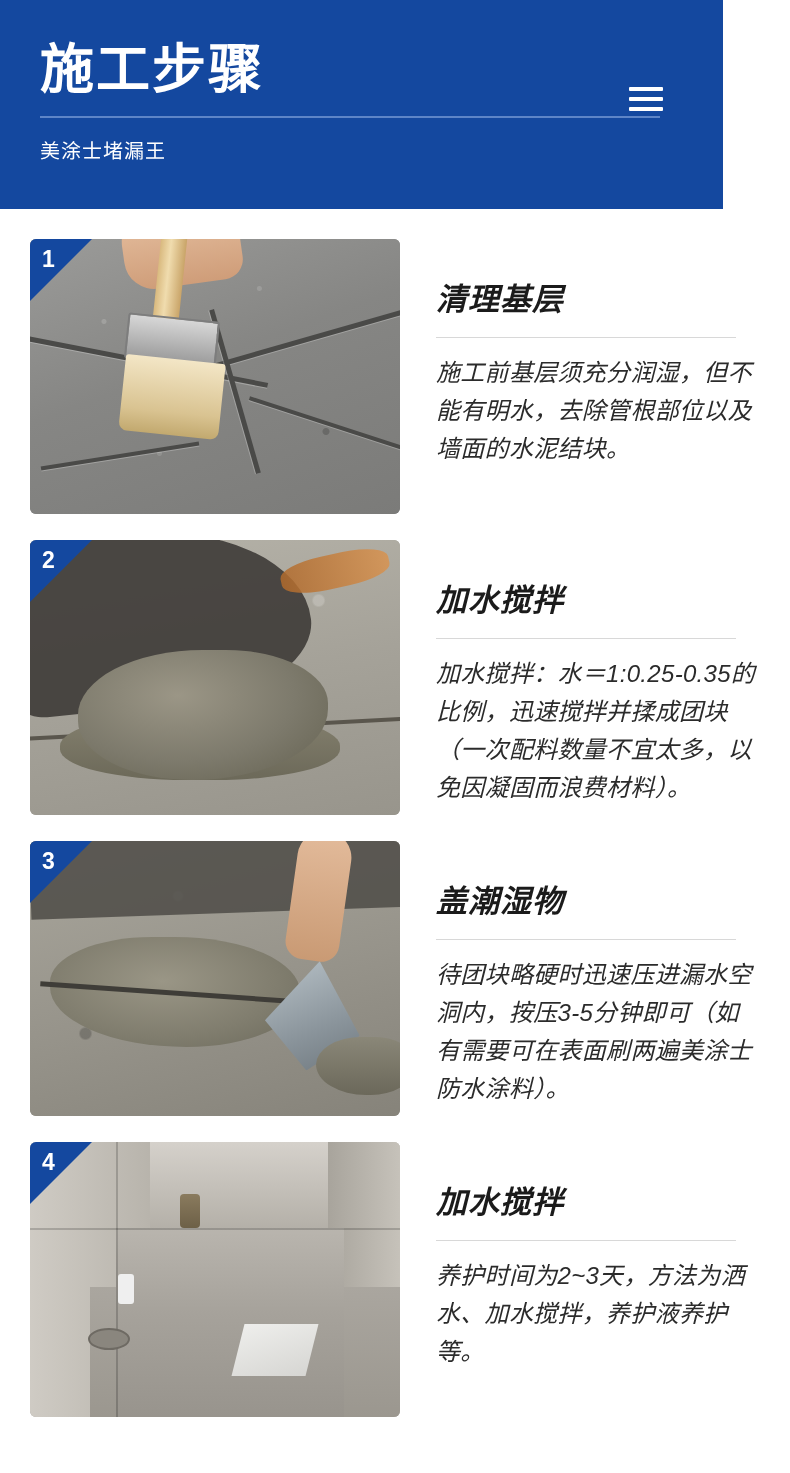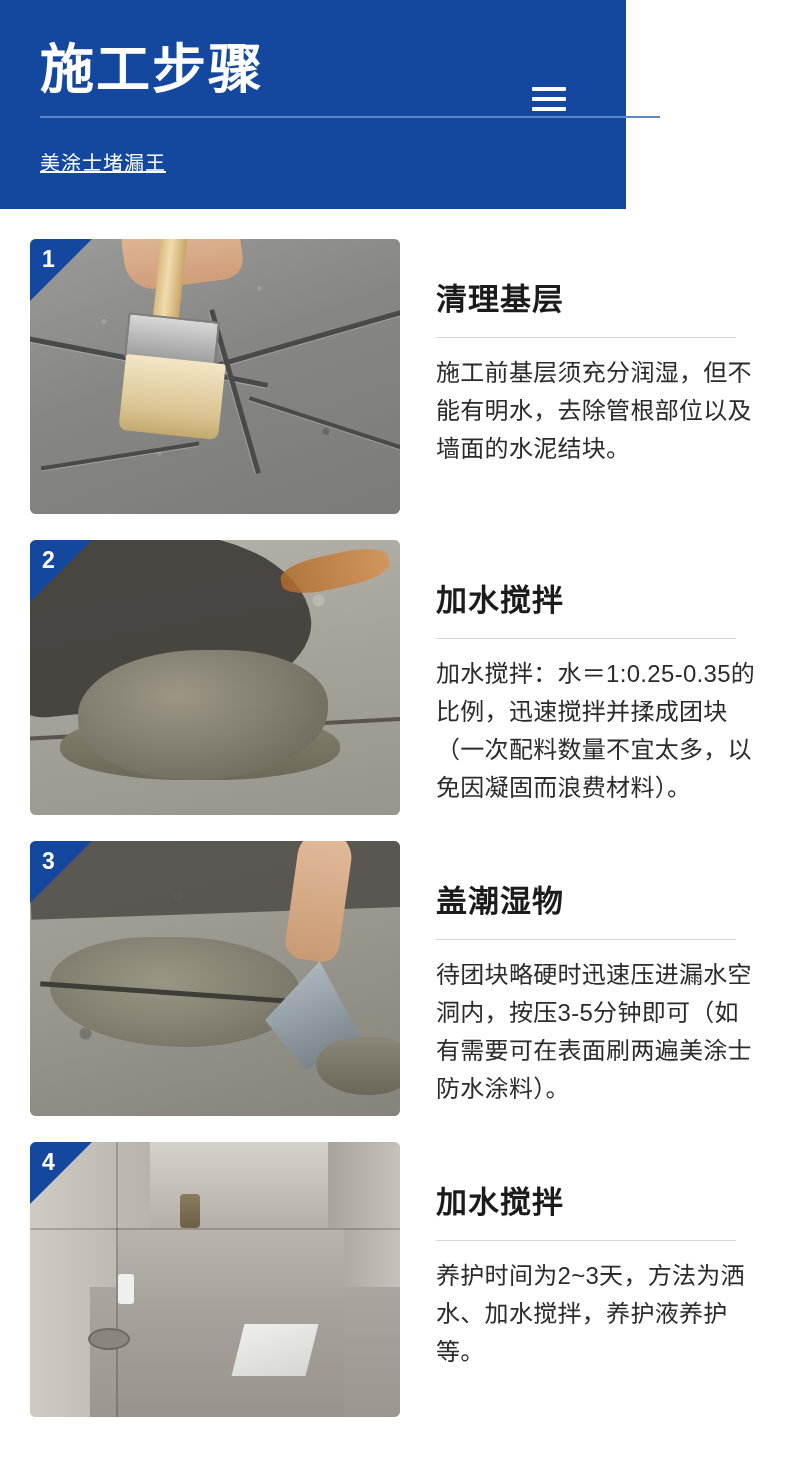--- a/index.html
+++ b/index.html
@@ -10,21 +10,21 @@
   }
   body {
     width: 790px;
     min-height: 1473px;
     overflow-x: hidden;
   }
 
   
   .header {
     position: relative;
-    width: 626px;
+    width: 723px;
     height: 209px;
     background: #14489f;
     padding: 38px 36px 0 40px;
   }
   .header-inner {
     position: relative;
     height: 100%;
   }
   .header-title {
     color: #ffffff;
@@ -36,23 +36,22 @@
   .header-rule {
     width: 620px;
     height: 2px;
     background: #5e85c7;
     margin-top: 16px;
   }
   .header-sub {
     color: #ffffff;
     font-size: 20px;
     line-height: 30px;
-    margin-top: 30px;
+    margin-top: 18px;
     letter-spacing: 1px;
-    text-decoration: underline;
   }
   .menu-button {
     position: absolute;
     top: 44px;
     right: 16px;
     width: 42px;
     height: 34px;
     display: flex;
     flex-direction: column;
     justify-content: space-between;
@@ -111,20 +110,21 @@
     color: #fff;
     font-size: 23px;
     font-weight: bold;
     line-height: 28px;
   }
 
   .text {
     flex: 1 1 auto;
     padding-left: 36px;
     padding-top: 42px;
+    font-style: italic;
   }
   .step-title {
     font-size: 31px;
     line-height: 38px;
     font-weight: bold;
     color: #1b1b1b;
     letter-spacing: 1px;
   }
   .step-rule {
     height: 1px;

